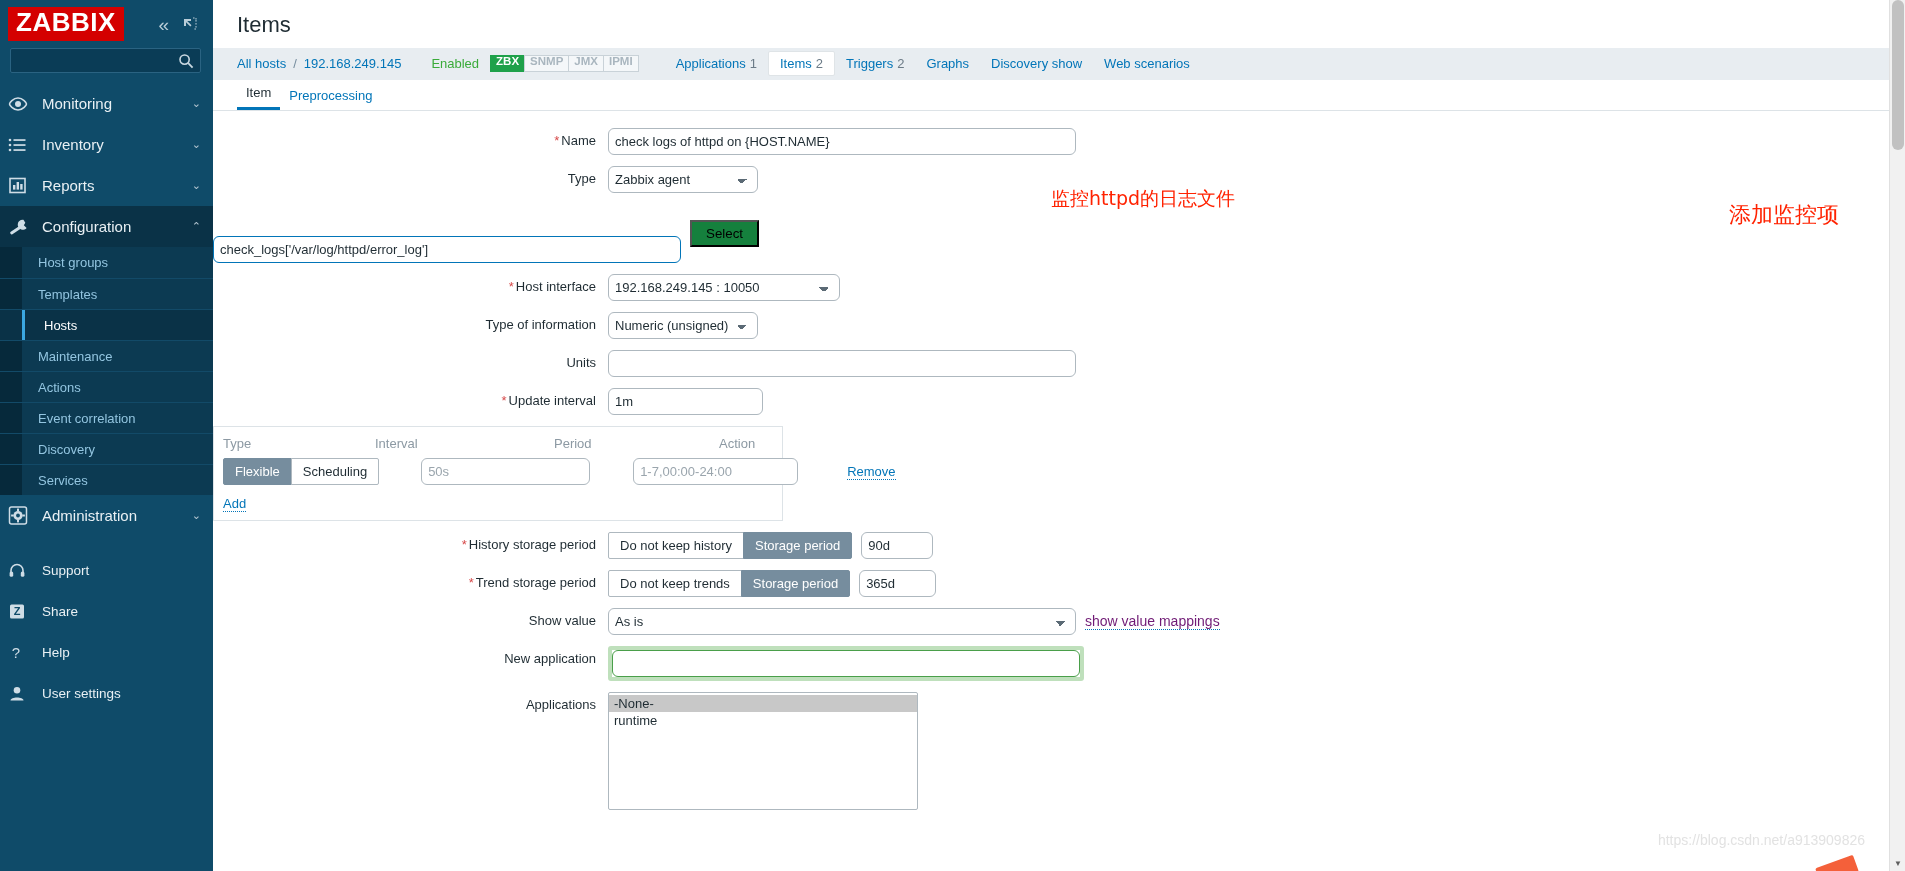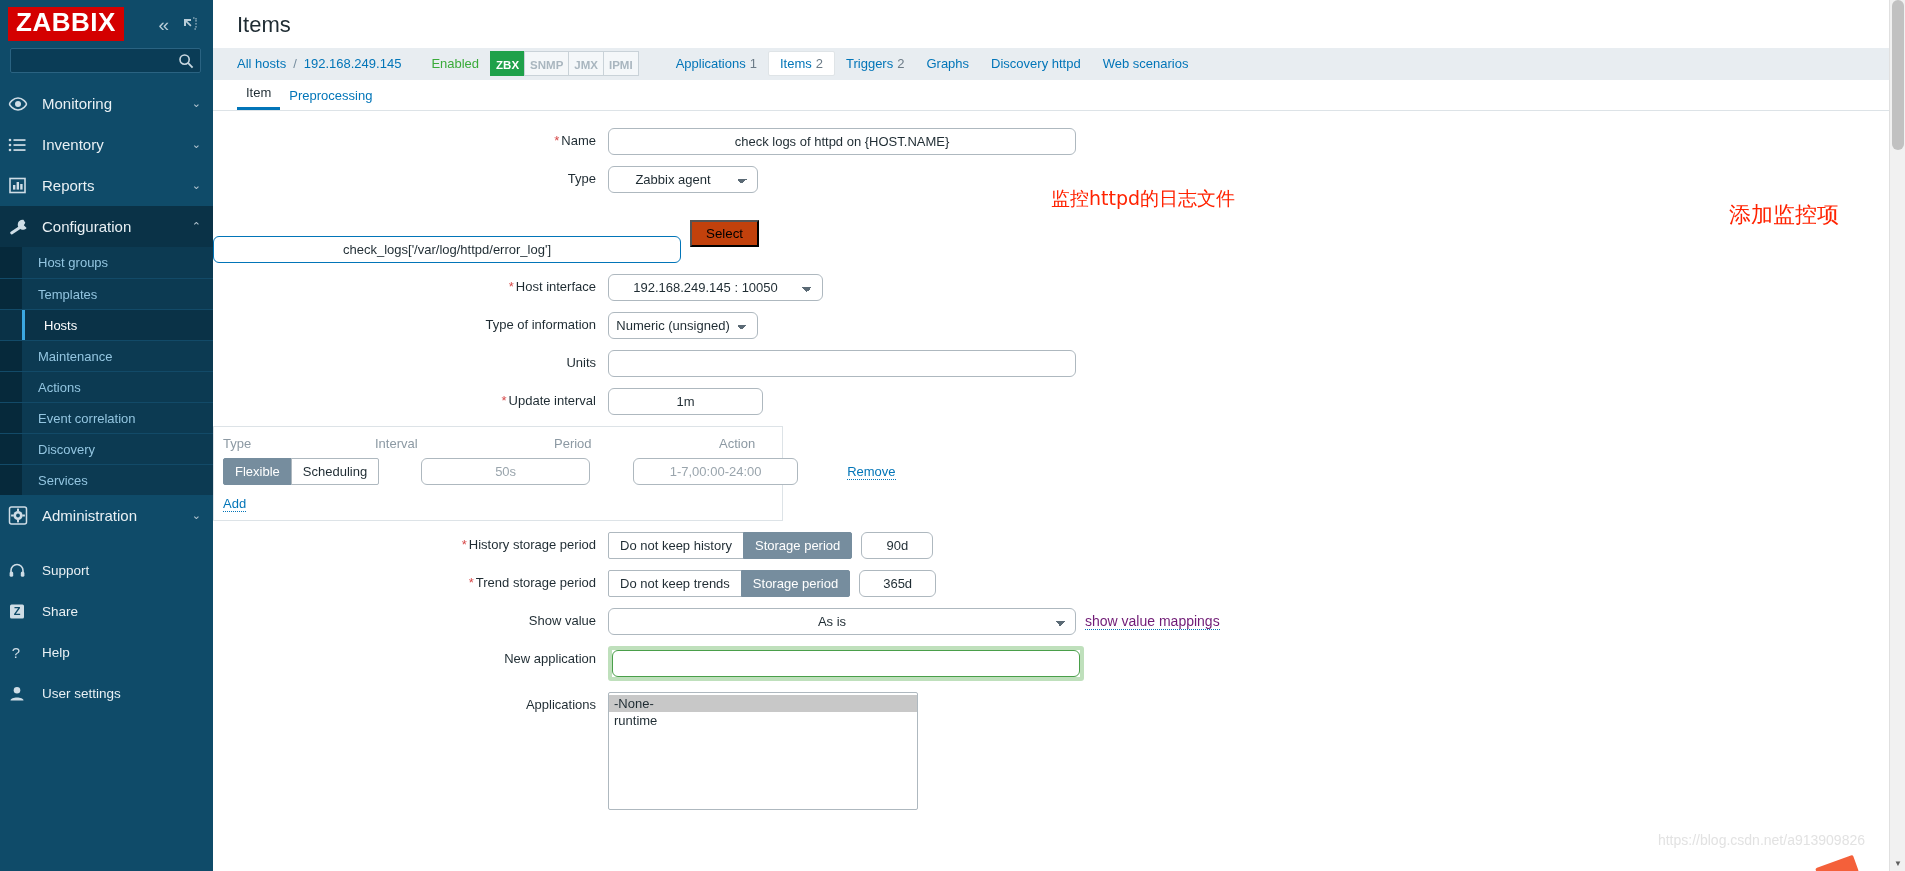--- a/index.html
+++ b/index.html
@@ -82,21 +82,21 @@
   .crumbbar {
     background:#e8edf1; height:32px;
     display:flex; align-items:center; padding:0 0 0 24px; gap:0px;
     font-size:13px; border-bottom:1px solid #e8edf1;
   }
   .crumbbar a { color:#0275b8; text-decoration:none; cursor:pointer; }
   .crumbbar .sep { color:#768d9e; margin:0 7px; }
   .crumb-enabled { color:#3aab3a; margin-left:30px; }
   .iftags { display:flex; margin-left:12px; }
   .iftag {
-    font-size:11.5px; font-weight:bold; padding:8px 5px 3px 5px; line-height:1;
+    font-size:11.5px; font-weight:bold; padding:0 5px 3px 5px; line-height:1;
     border:1px solid #c9d2d8; margin-left:-1px; color:#a9b6bf; background:#f4f7f9;
   }
   .iftag.on { background:#1fa14a; border-color:#1fa14a; color:#fff; }
   .tabs-top { display:flex; align-items:center; margin-left:26px; gap:0; }
   .tabs-top .t {
     font-size:13px; color:#0275b8; padding:4px 11px; cursor:pointer; border-radius:2px;
   }
   .tabs-top .t .cnt { color:#6b7b87; margin-left:4px; }
   .tabs-top .t.sel { background:#fff; border:1px solid #dfe4e7; color:#0275b8; }
 
@@ -113,36 +113,36 @@
   .lbl-col {
     width:395px; min-width:395px; text-align:right; padding-right:12px;
     font-size:13px; color:#1f2c33; padding-top:5px;
   }
   .req { color:#d64949; margin-right:2px; }
   .fld-col { display:flex; align-items:center; gap:9px; }
 
   input.ti, select.sel2 {
     font-family:"Liberation Sans", sans-serif; font-size:13px; color:#1f2c33;
     height:27px; border:1px solid #aeb8bf; border-radius:6px; background:#fff;
-    padding:0 6px; outline:none;text-align:center;
+    padding:0 6px; outline:none;
   }
   input.ti::placeholder { color:#9aa5ad; }
   select.sel2 {
     -webkit-appearance:none; appearance:none; padding-right:26px;
     background-image:
       linear-gradient(45deg, transparent 50%, #5b6a75 50%),
       linear-gradient(135deg, #5b6a75 50%, transparent 50%);
     background-position: calc(100% - 15px) 12px, calc(100% - 10px) 12px;
     background-size:5px 5px, 5px 5px;
     background-repeat:no-repeat;
   }
   .w-name { width:468px; }
   .w-type { width:150px; }
   .w-key { width:468px; }
-  .w-hostif { width:215px; }
+  .w-hostif { width:232px; }
   .w-toi { width:150px; }
   .w-units { width:468px; }
   .w-upd { width:155px; }
   .w-showvalue { width:468px; }
   .w-newapp { width:468px; }
 
   input.focused { border-color:#0275b8;margin-top:32px; }
   .greenglow {
     border:4px solid #bfe0bc; padding:0; display:inline-block; border-radius:3px; line-height:0;
   }
@@ -420,21 +420,21 @@
           <span class="t sel">
             <span>Items</span><span class="cnt">2</span>
           </span>
           <span class="t">
             <span>Triggers</span><span class="cnt">2</span>
           </span>
           <span class="t">
             <span>Graphs</span>
           </span>
           <span class="t">
-            <span>Discovery httpd</span>
+            <span>Discovery show</span>
           </span>
           <span class="t">
             <span>Web scenarios</span>
           </span>
         </span>
       </div>
 
       <div class="content">
 
         <div class="subtabs">
@@ -460,21 +460,21 @@
             <div class="fld-col">
               <select class="sel2 w-type">
                 <option>Zabbix agent</option>
               </select>
             </div>
           </div>
 
           <div class="row">
             <div class="fld-col">
               <input class="ti w-key focused" type="text" value="check_logs['/var/log/httpd/error_log']" style="">
-              <button class="ti" style="height:27px;cursor:pointer;padding:0 14px;background:#c2410c;">Select</button>
+              <button class="ti" style="height:27px;cursor:pointer;padding:0 14px;background:#15803d;">Select</button>
             </div>
           </div>
 
           <div class="row">
             <div class="lbl-col">
               <span class="req">*</span><span>Host interface</span>
             </div>
             <div class="fld-col">
               <select class="sel2 w-hostif">
                 <option>192.168.249.145 : 10050</option>

